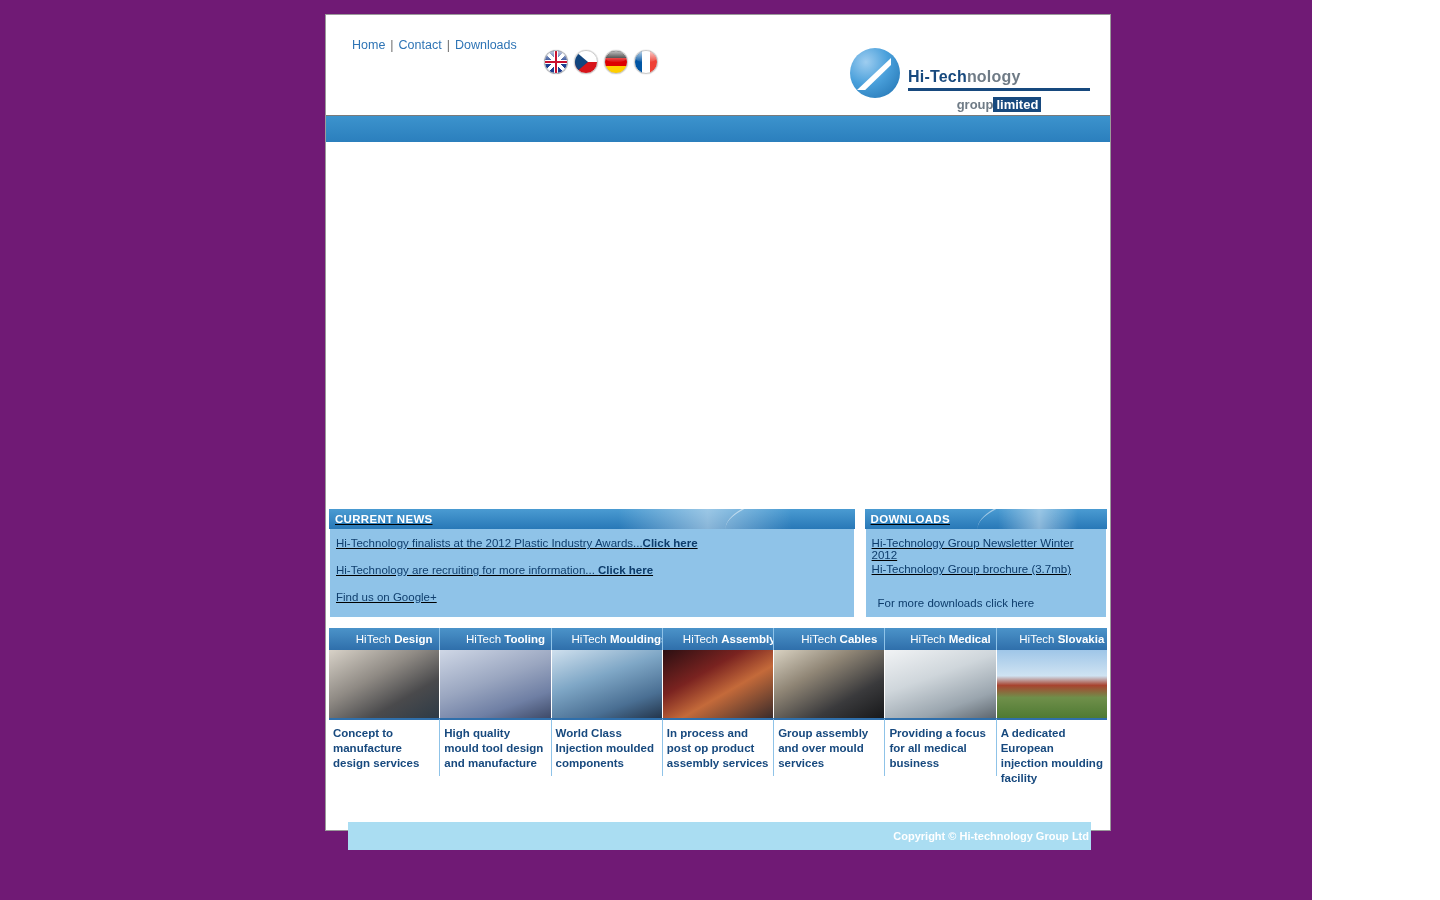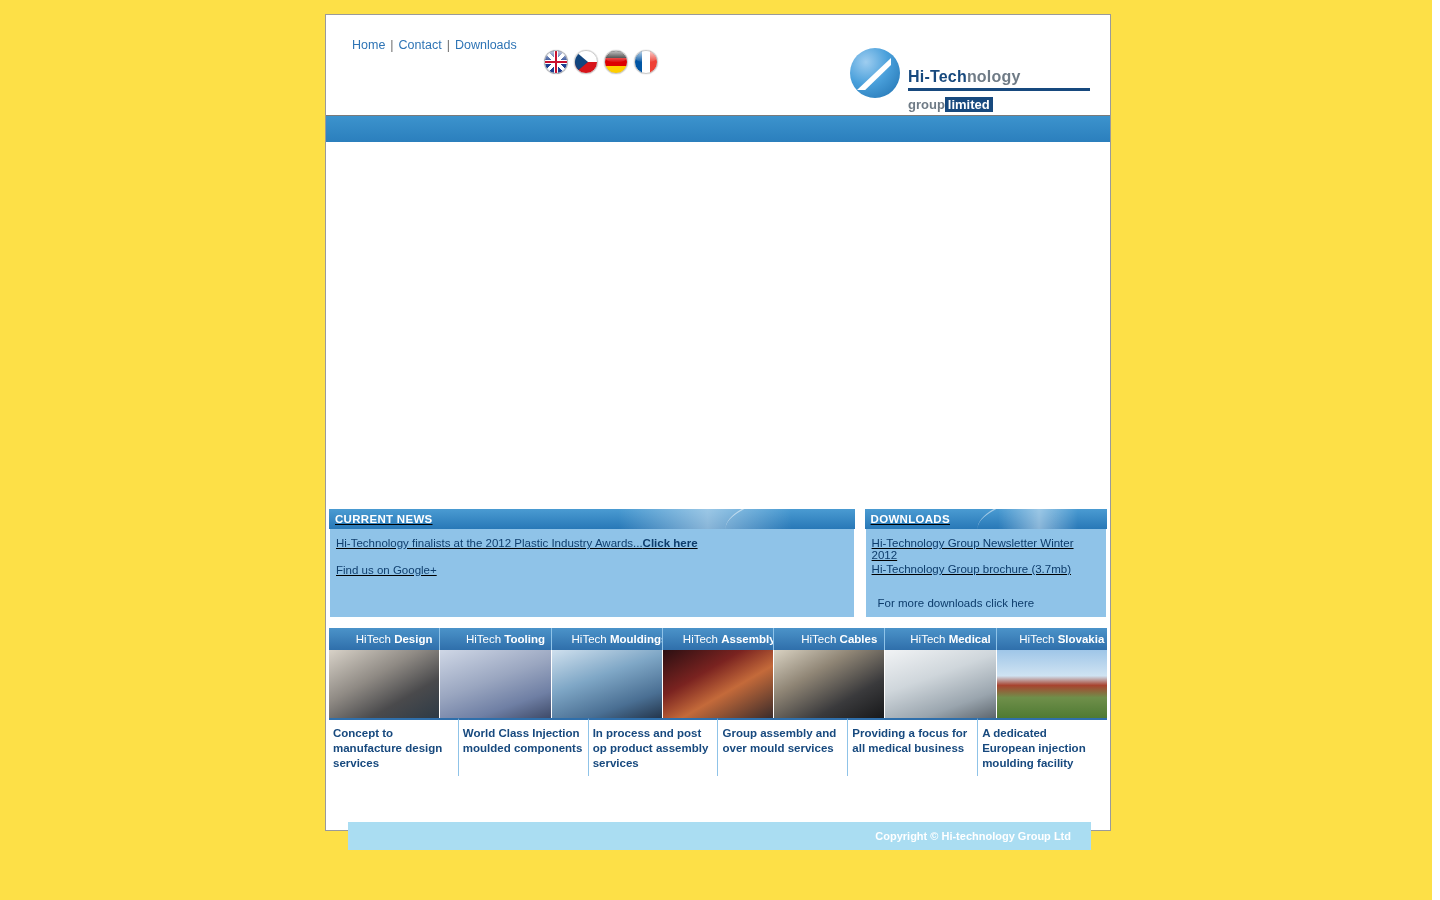--- a/index.html
+++ b/index.html
@@ -7,23 +7,23 @@
     padding: 0;
     background: #ffffff;
     width: 1440px;
     height: 900px;
     overflow: hidden;
     font-family: "Liberation Sans", sans-serif;
   }
 
   #page {
     position: relative;
-    width: 1432px;
+    width: 1312px;
     height: 900px;
-    background: #fde047;
+    background: #701a75;
   }
 
   
   .site {
     position: absolute;
     left: 325px;
     top: 14px;
     width: 786px;
     height: 817px;
     border: 1px solid #9a9a9a;
@@ -149,21 +149,21 @@
   .logo-line1 .hi { color: #17497e; }
   .logo-line1 .nology { color: #6f7b86; font-weight: bold; }
   .logo-rule {
     margin-top: 2px;
     height: 3px;
     background: #17497e;
     width: 182px;
   }
   .logo-line2 {
     margin-top: 6px;
-    text-align: left;
+    text-align: center;
     font-size: 13px;
     font-weight: bold;
     color: #6f7b86;
   }
   .logo-line2 .limited {
     background: #17497e;
     color: #ffffff;
     padding: 0 3px;
   }
 
@@ -307,21 +307,21 @@
     left: 348px;
     top: 822px;
     width: 743px;
     height: 28px;
     background: #aaddf2;
     color: #ffffff;
     font-size: 11px;
     font-weight: bold;
     text-align: right;
     line-height: 28px;
-    padding-right: 20px;
+    padding-right: 2px;
     box-sizing: border-box;
   }
 </style>
 </head>
 <body>
 
 <div id="page">
 
   <div class="site">
 
@@ -365,20 +365,23 @@
     <div class="panels">
 
       <div class="panel-news">
         <div class="panel-head">
           <span>CURRENT NEWS</span>
           <span class="wave"></span>
         </div>
         <div class="panel-body">
           <div class="news-line">
             <span>Hi-Technology finalists at the 2012 Plastic Industry Awards...</span><a href="#" class="clickhere">Click here</a>
+          </div>
+          <div class="news-line">
+            <span>Hi-Technology are recruiting for more information... </span><a href="#" class="clickhere">Click here</a>
           </div>
           <div class="news-line">
             <span>Find us on Google+</span>
           </div>
         </div>
       </div>
 
       <div class="panel-dl">
         <div class="panel-head">
           <span>DOWNLOADS</span>
@@ -409,20 +412,21 @@
         <div class="prod-img pi-tooling"></div>
         <div class="prod-img pi-mould"></div>
         <div class="prod-img pi-assembly"></div>
         <div class="prod-img pi-cables"></div>
         <div class="prod-img pi-medical"></div>
         <div class="prod-img pi-slovakia"></div>
       </div>
 
       <div class="prod-texts">
         <div class="prod-text">Concept to manufacture design services</div>
+        <div class="prod-text">High quality mould tool design and manufacture</div>
         <div class="prod-text">World Class Injection moulded components</div>
         <div class="prod-text">In process and post op product assembly services</div>
         <div class="prod-text">Group assembly and over mould services</div>
         <div class="prod-text">Providing a focus for all medical business</div>
         <div class="prod-text">A dedicated European injection moulding facility</div>
       </div>
     </div>
 
   </div>
 

